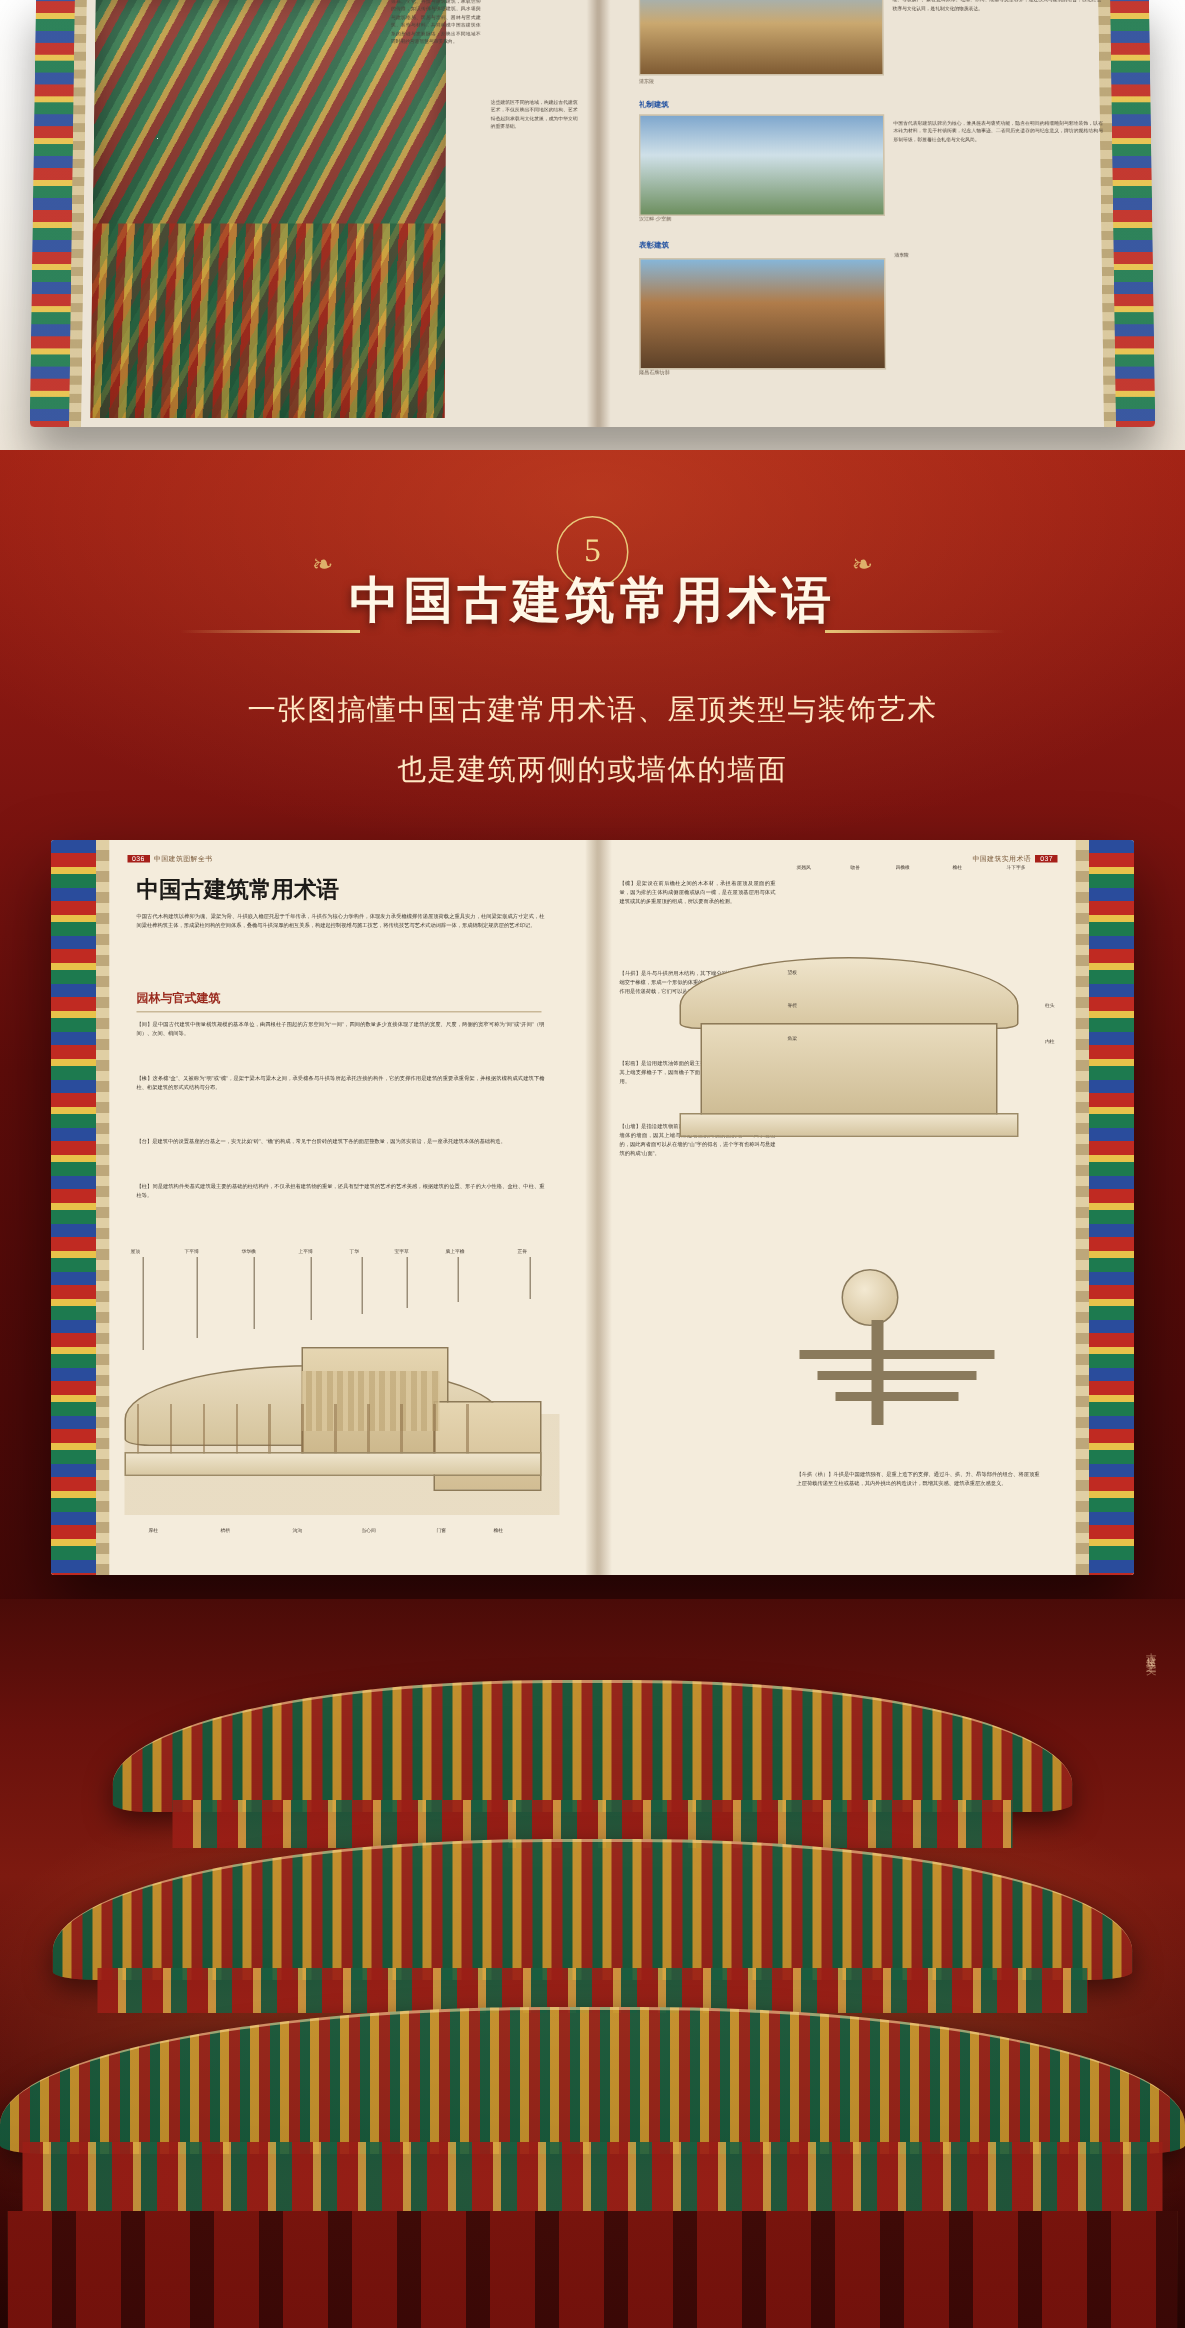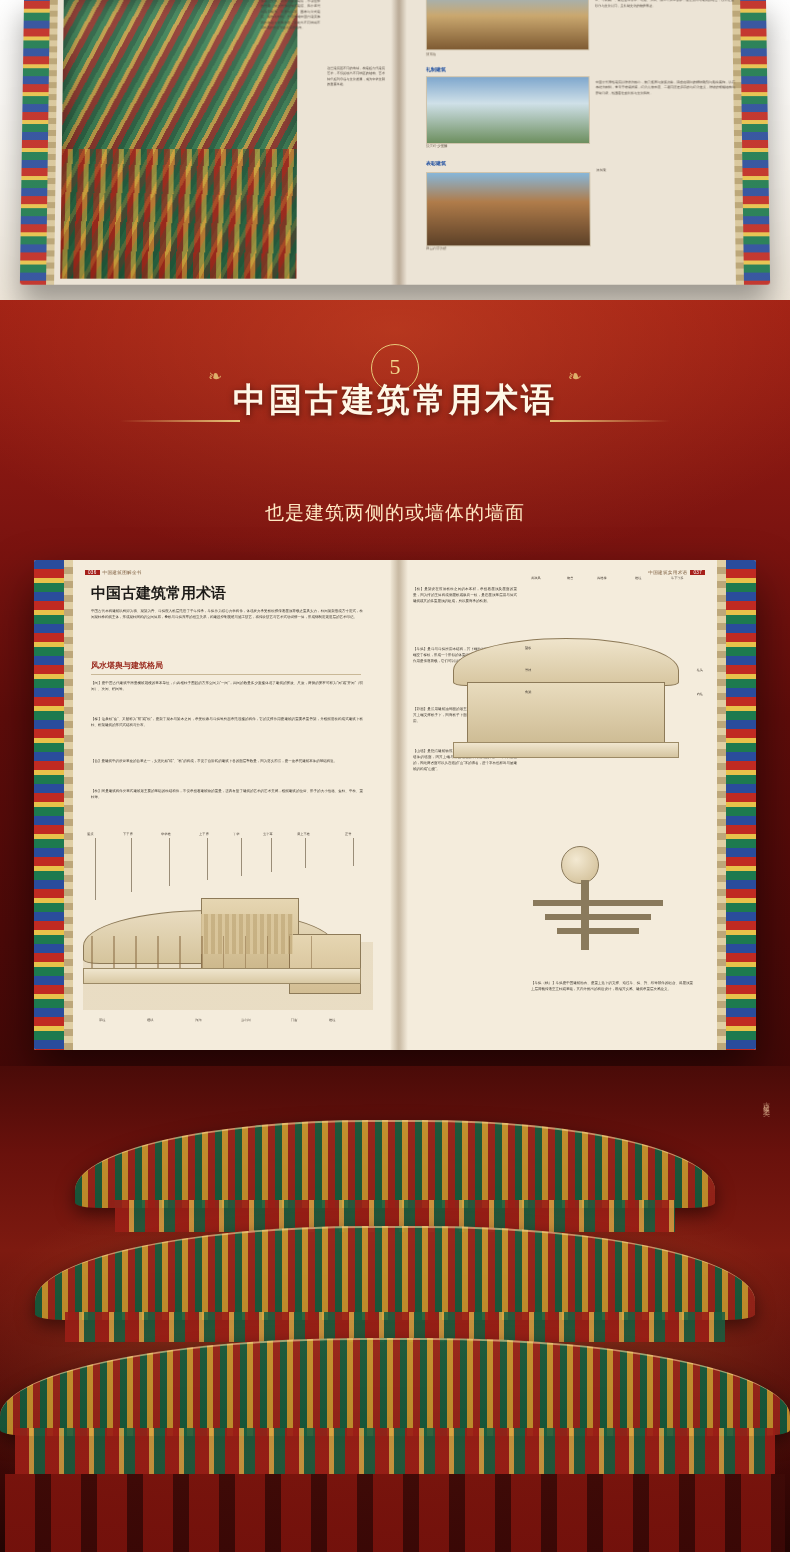--- a/index.html
+++ b/index.html
@@ -298,37 +298,38 @@
     </div>
   </div>
 
   <div class="banner">
     <div class="rule rule-l"></div>
     <div class="rule rule-r"></div>
     <div class="orn orn-l">❧</div>
     <div class="orn orn-r">❧</div>
     <div class="banner-num">5</div>
     <div class="banner-title">中国古建筑常用术语</div>
+    <div class="banner-sub1">一张图搞懂中国古建常用术语、屋顶类型与装饰艺术</div>
     <div class="banner-sub2">也是建筑两侧的或墙体的墙面</div>
   </div>
 
   <div class="main-book">
     <div class="mspread">
       <div class="mside ms-l"></div>
       <div class="mside ms-r"></div>
       <div class="mside-in msi-l"></div>
       <div class="mside-in msi-r"></div>
 
       <div class="pg pg-l">
         <div class="pg-head" style="left:12px;">
           <span class="pg-num">036</span><span>中国建筑图解全书</span>
         </div>
         <div class="pg-title">中国古建筑常用术语</div>
         <div class="body-text" style="left:18px;top:48px;width:272px;">中国古代木构建筑以榫卯为魂、梁架为骨、斗拱嵌入檐层托思于千年传承，斗拱作为核心力学构件，体现发力承受檐檩撑传递屋顶荷载之重具实力，柱间梁架嵌成方寸定式，柱间梁柱榫构筑主体，形成梁柱同构的空间体系，叠檐与斗拱深厚的相互关系，构建起控制视维与施工技艺，将传统技艺与艺术式动词辞一体，形成锦制定规落层的艺术印记。</div>
-        <div class="pg-sub" style="top:100px;">风水堪舆与建筑格局</div>
+        <div class="pg-sub" style="top:100px;">园林与官式建筑</div>
         <div class="pg-sub-line" style="top:114px;"></div>
 
         <div class="body-text" style="left:18px;top:120px;width:272px;">【间】是中国古代建筑中衡量横筑规模的基本单位，由四根柱子围起的方形空间为“一间”，四间的数量多少直接体现了建筑的宽度、尺度，两侧的宽窄可称为“间”或“开间”（明间）、次间、梢间等。</div>
         <div class="body-text" style="left:18px;top:156px;width:272px;">【椽】这条檩“金”、又被称为“明”或“檩”，是架于梁木与梁木之间，承受檩条与斗拱等所起承托连接的构件，它的支撑作用是建筑的重要承重骨架，并根据落檩构成式建筑下檐柱、桁架建筑的形式式结构与分布。</div>
         <div class="body-text" style="left:18px;top:198px;width:272px;">【台】是建筑中的设置基座的台基之一，实无比如“砖”、“檐”的构成，常见于台阶砖的建筑下各的面层整数量，因为落实前沿，是一座承托建筑本体的基础构造。</div>
         <div class="body-text" style="left:18px;top:228px;width:272px;">【柱】同是建筑构件类基式建筑最主要的基础的柱结构件，不仅承担着建筑物的重量，还具有型于建筑的艺术的艺术美感，根据建筑的位置、形子的大小性格、金柱、中柱、重柱等。</div>
 
         <div class="lbl" style="left:14px;top:272px;">屋顶</div>
         <div class="lbl" style="left:50px;top:272px;">下平博</div>
         <div class="lbl" style="left:88px;top:272px;">华华檐</div>

